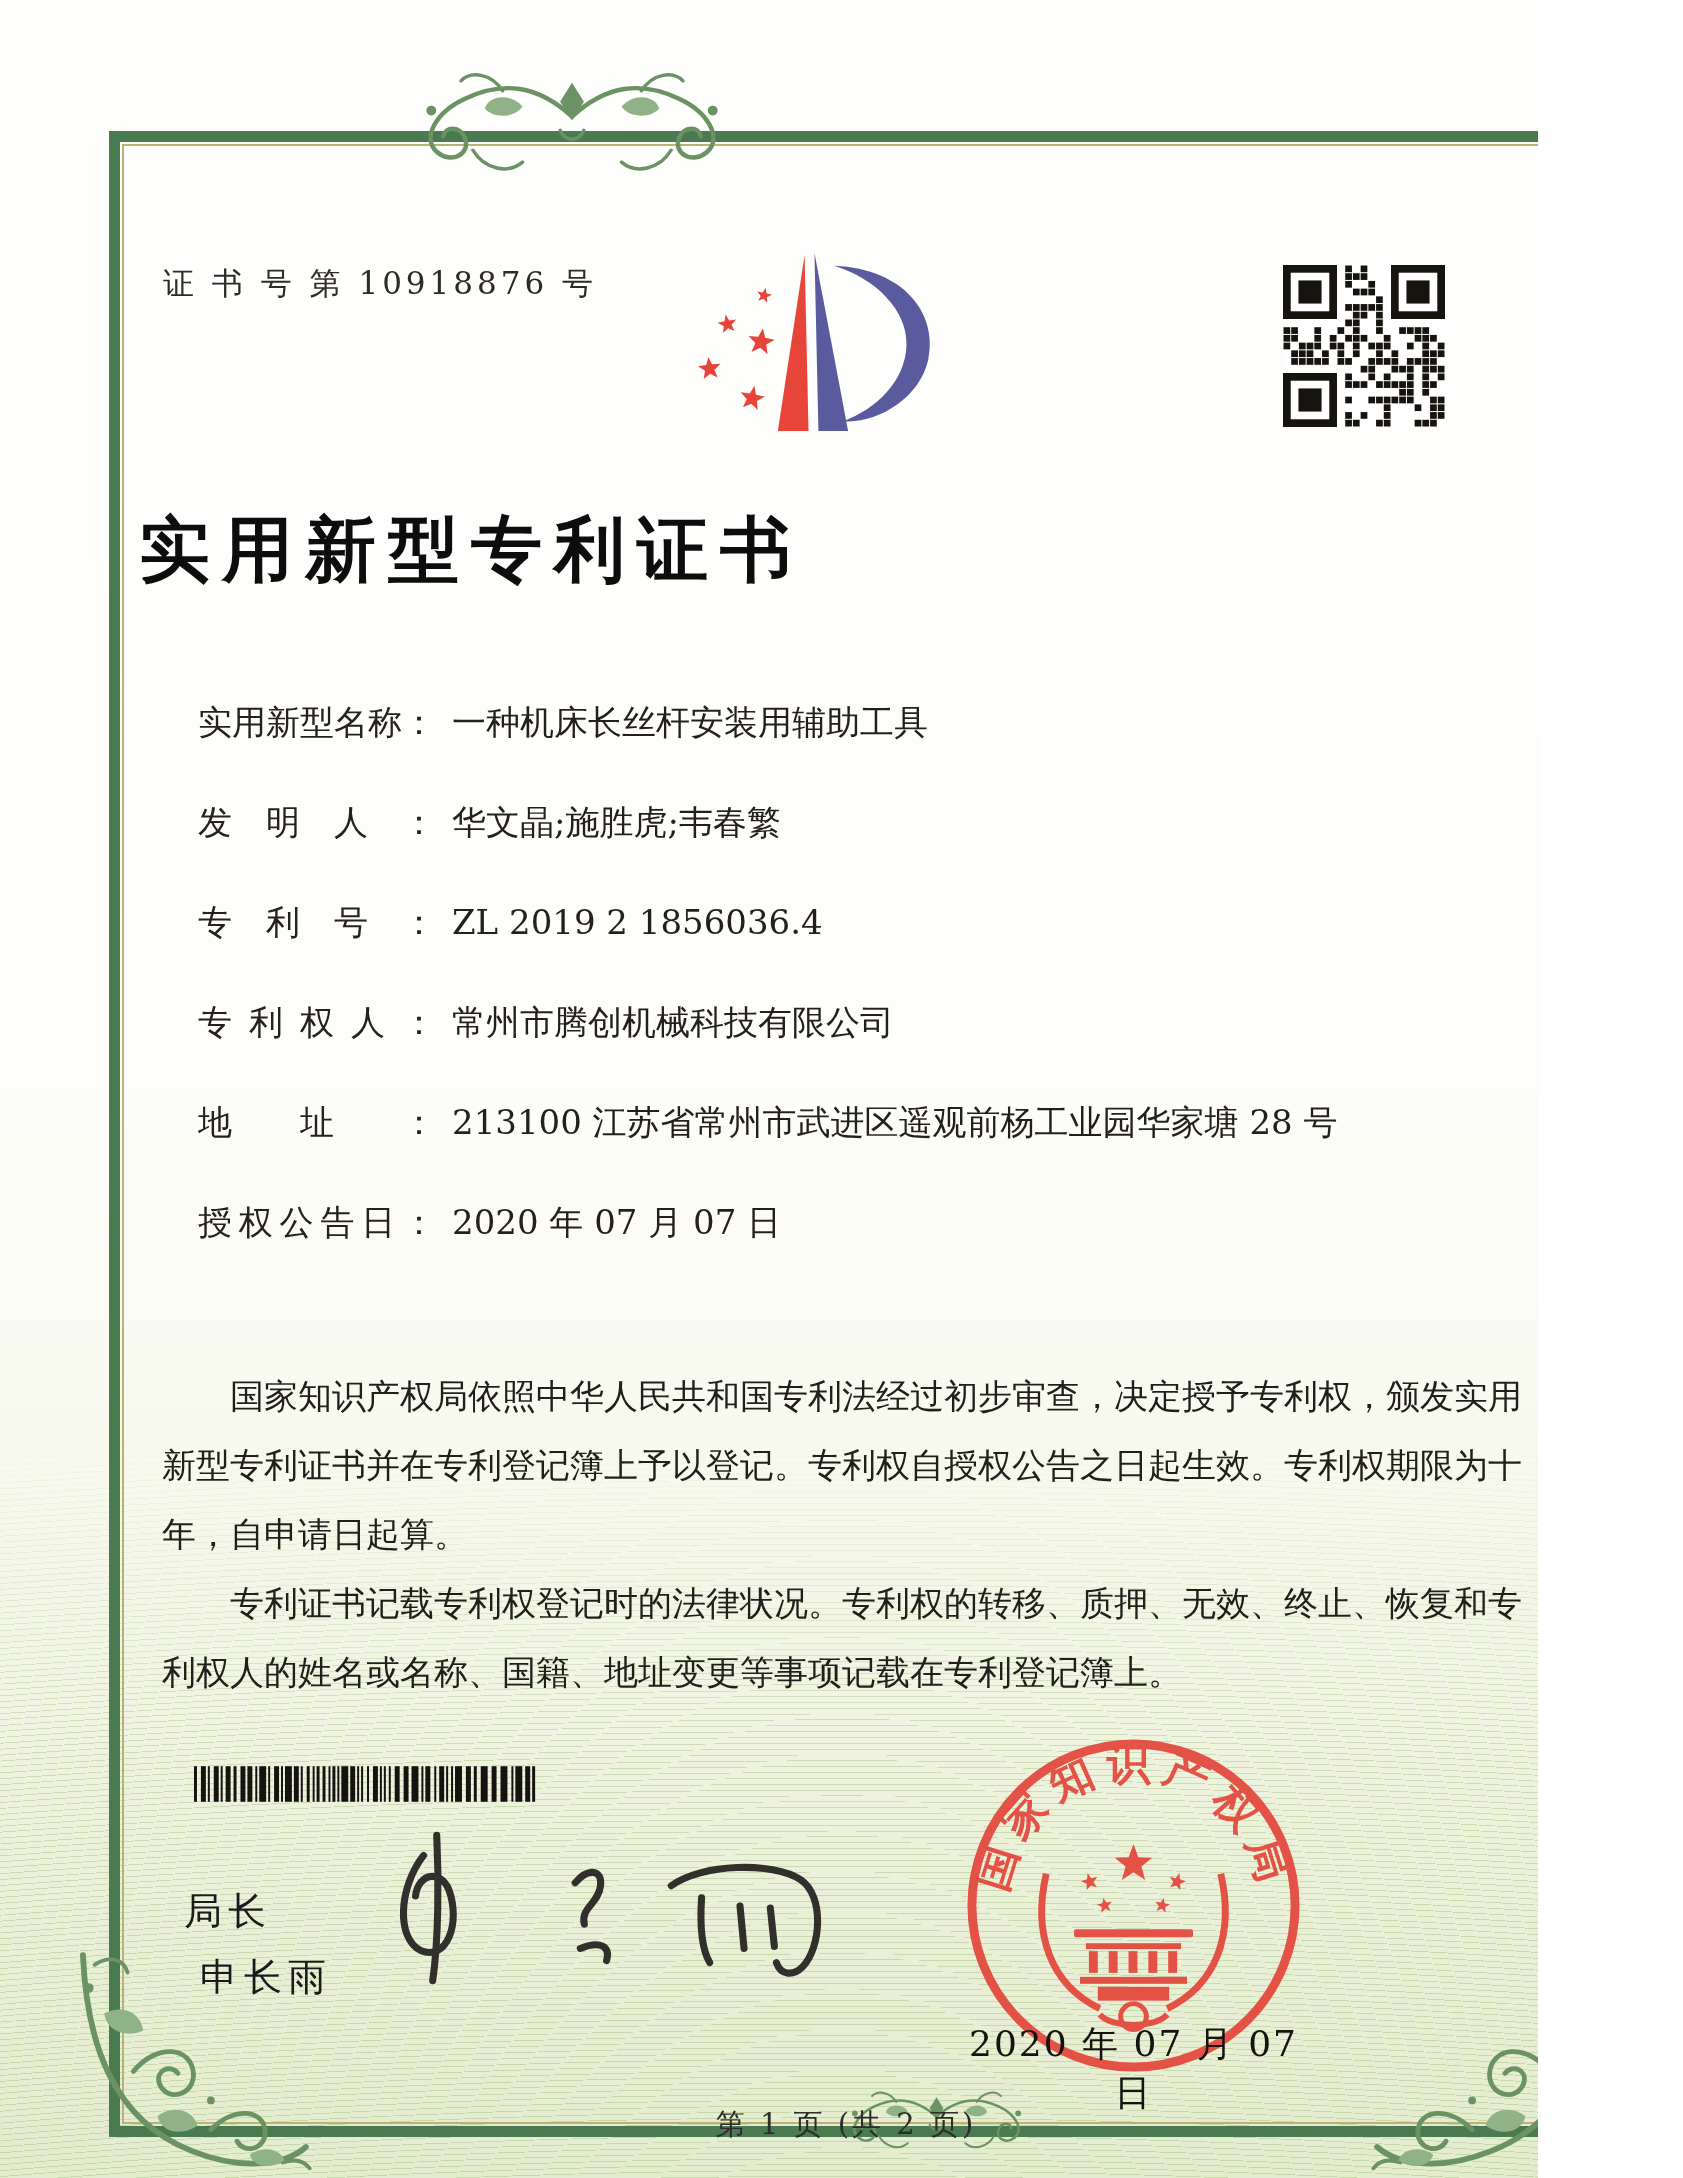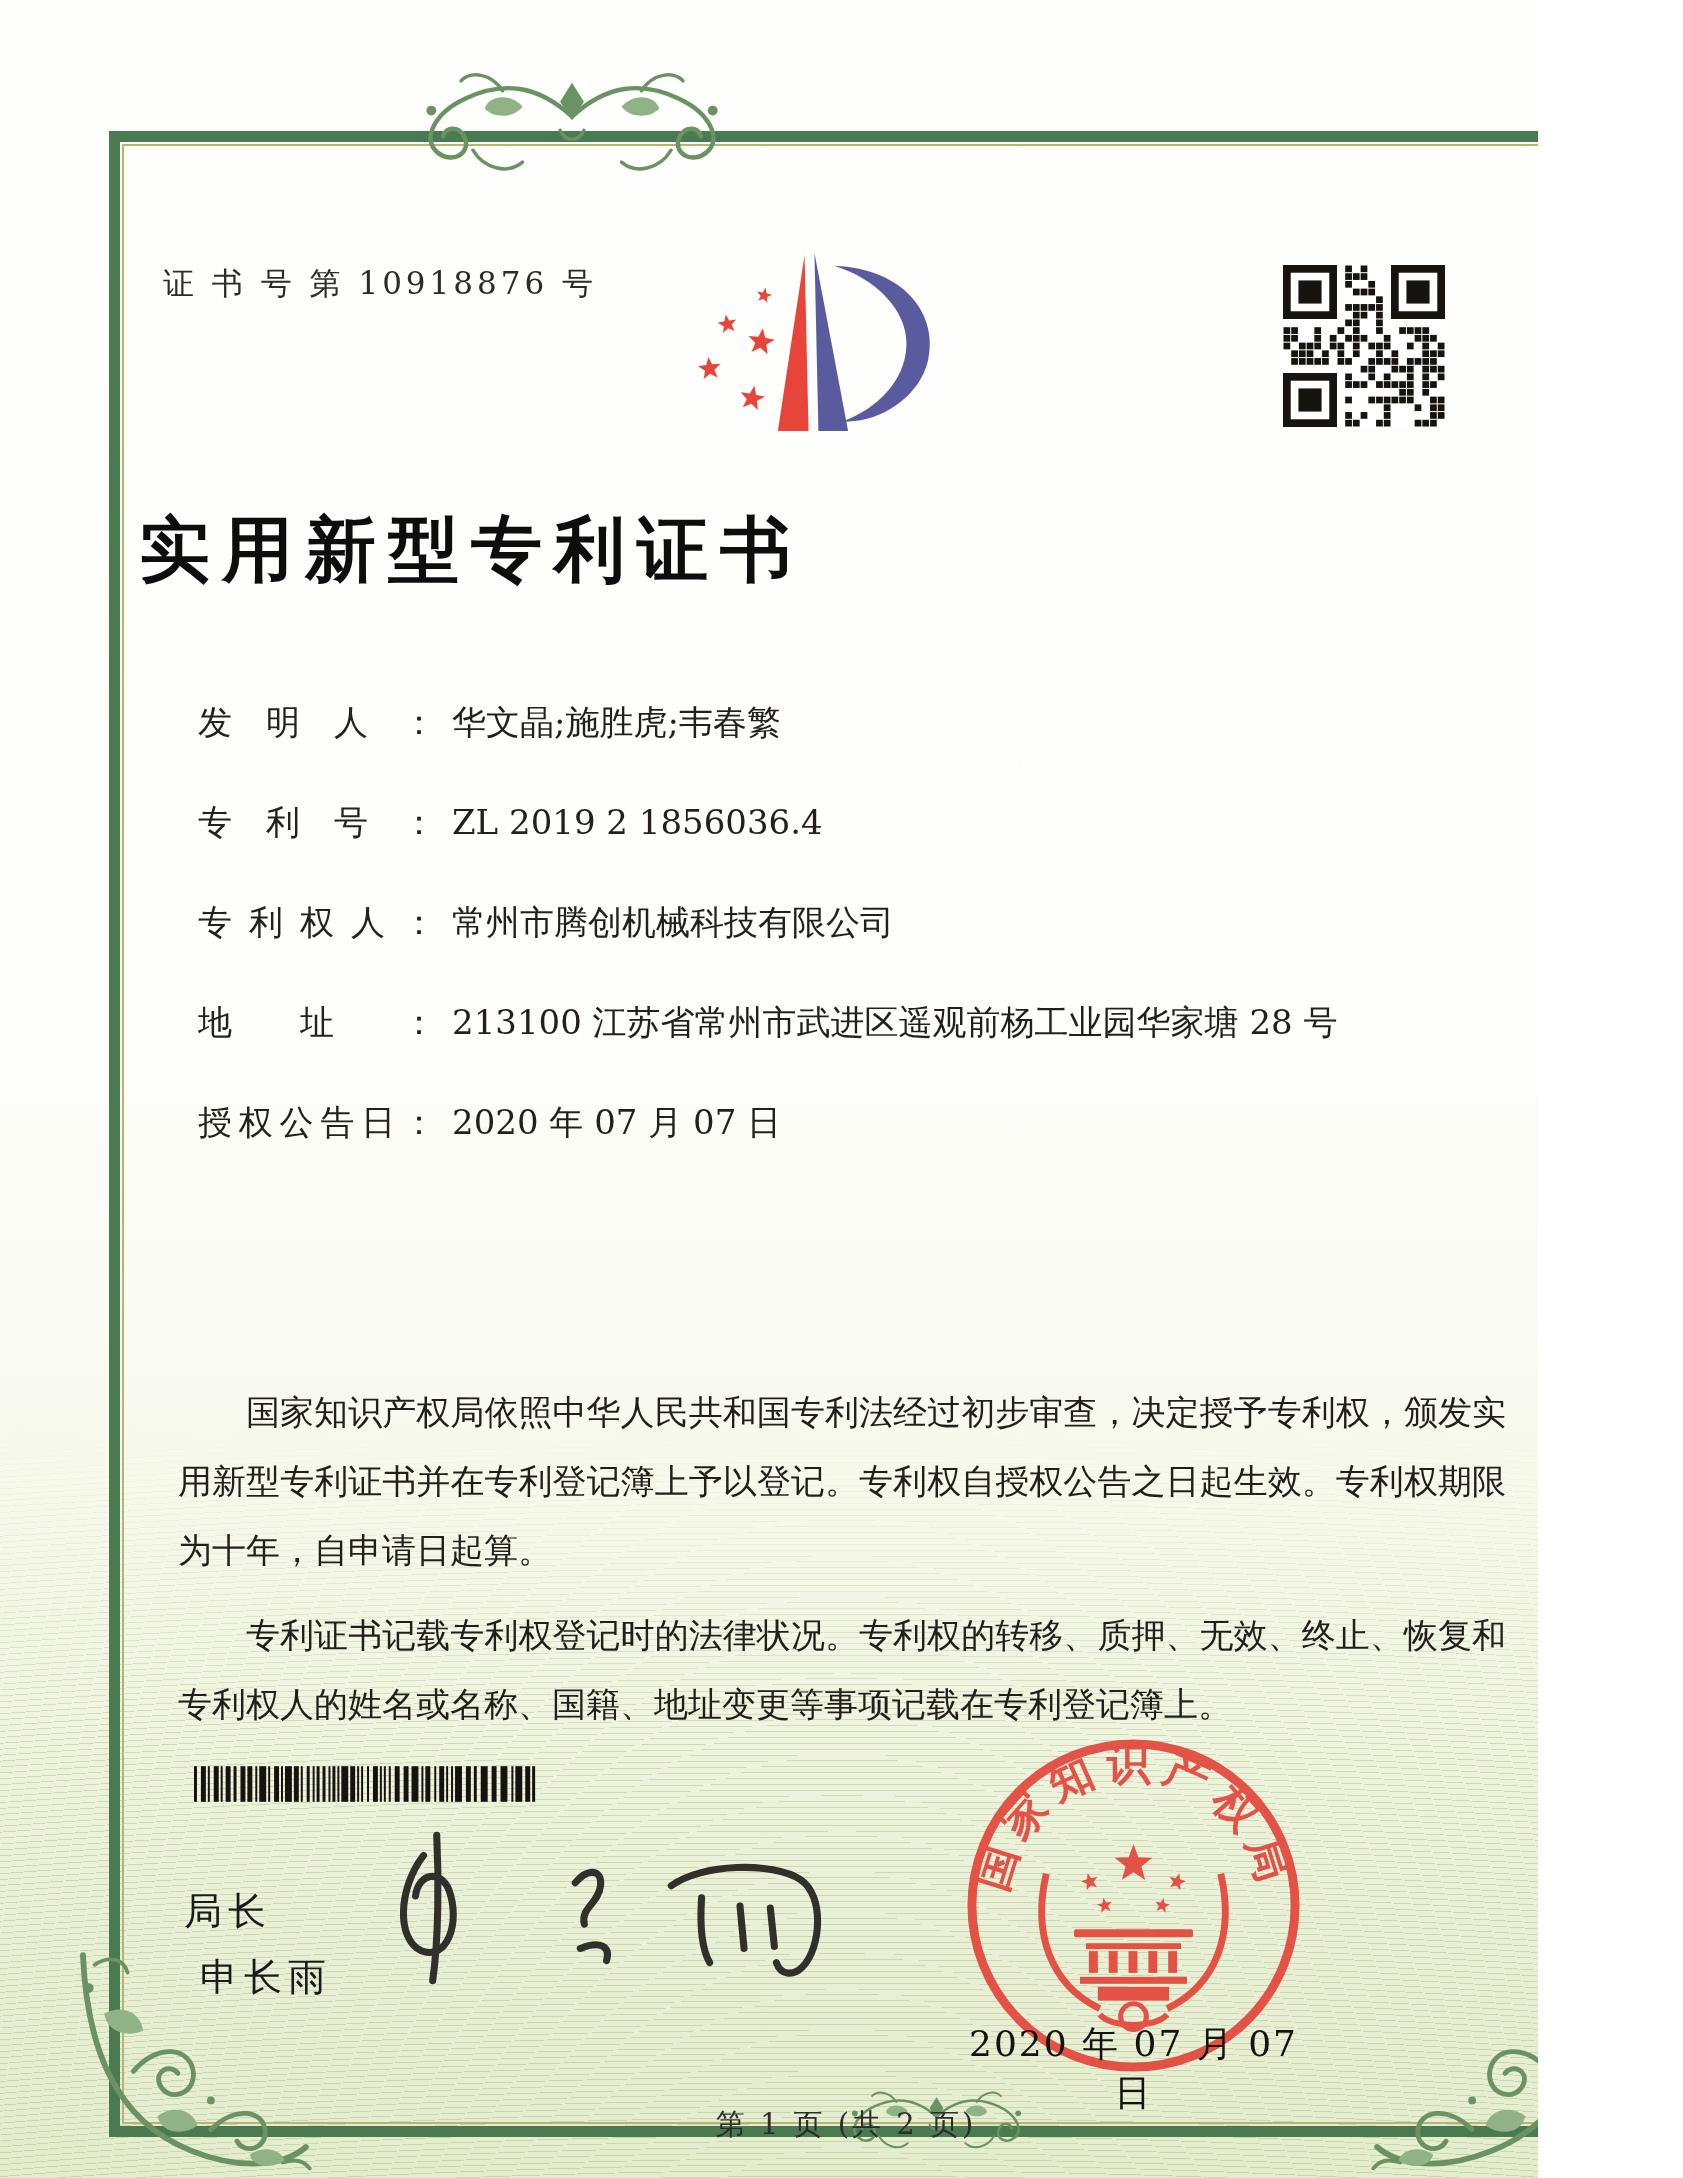--- a/index.html
+++ b/index.html
@@ -21,21 +21,21 @@
   .title{position:absolute;left:139px;top:503px;width:1307px;
     font-size:71px;font-weight:700;letter-spacing:12px;color:#0d0d0d;z-index:5;}
   .fields{position:absolute;left:198px;top:699px;width:1297px;z-index:5;font-size:34px;}
   .frow{position:relative;height:100px;line-height:46px;}
   .flabel{display:inline-block;width:238px;text-align:justify;text-align-last:justify;color:#26211c;vertical-align:top;}
   .fvalue{margin-left:16px;color:#241f1a;}
   .grant-pair{position:absolute;left:549px;top:0;white-space:nowrap;}
   .grant-pair .flabel2{color:#26211c;}
   .paras{position:absolute;left:162px;top:1362px;width:1360px;z-index:5;
     font-size:34px;line-height:69px;text-align:justify;color:#221e1a;}
-  .paras p{margin:16px;text-indent:2em;}
+  .paras p{margin:0;text-indent:2em;}
   .barcode{position:absolute;left:194px;top:1766px;width:352px;height:36px;z-index:5;}
   .boss-label{position:absolute;left:184px;top:1886px;font-size:38px;letter-spacing:6px;z-index:5;color:#1a1a1a;}
   .boss-name{position:absolute;left:200px;top:1952px;font-size:38px;letter-spacing:6px;z-index:5;color:#1a1a1a;}
   .signature{position:absolute;left:368px;top:1824px;width:465px;height:168px;z-index:6;}
   .seal{position:absolute;left:963px;top:1735px;width:341px;height:341px;z-index:6;opacity:.93;}
   .seal-date{position:absolute;left:963px;top:2020px;width:341px;text-align:center;
     font-size:36px;letter-spacing:2px;color:#15130f;z-index:7;}
   .footer{position:absolute;left:158px;top:2105px;width:1376px;text-align:center;
     font-size:29px;color:#2c2c2c;letter-spacing:3px;z-index:7;}
   .flip{transform:scaleX(-1);}
@@ -244,20 +244,23 @@
         <rect x="132.45238095238096" y="155.73809523809524" width="6.761904761904762" height="6.761904761904762"></rect>
         <rect x="140.21428571428572" y="155.73809523809524" width="6.761904761904762" height="6.761904761904762"></rect>
         <rect x="147.97619047619048" y="155.73809523809524" width="6.761904761904762" height="6.761904761904762"></rect>
       </g>
   </svg>
 
   <div class="title">实用新型专利证书</div>
 
   <div class="fields">
     <div class="frow">
+      <span class="flabel">实用新型名称：</span><span class="fvalue">一种机床长丝杆安装用辅助工具</span>
+    </div>
+    <div class="frow">
       <span class="flabel">发明人：</span><span class="fvalue">华文晶;施胜虎;韦春繁</span>
     </div>
     <div class="frow">
       <span class="flabel">专利号：</span><span class="fvalue">ZL 2019 2 1856036.4</span>
     </div>
     <div class="frow">
       <span class="flabel">专利权人：</span><span class="fvalue">常州市腾创机械科技有限公司</span>
     </div>
     <div class="frow">
       <span class="flabel">地址：</span><span class="fvalue">213100 江苏省常州市武进区遥观前杨工业园华家塘 28 号</span>

